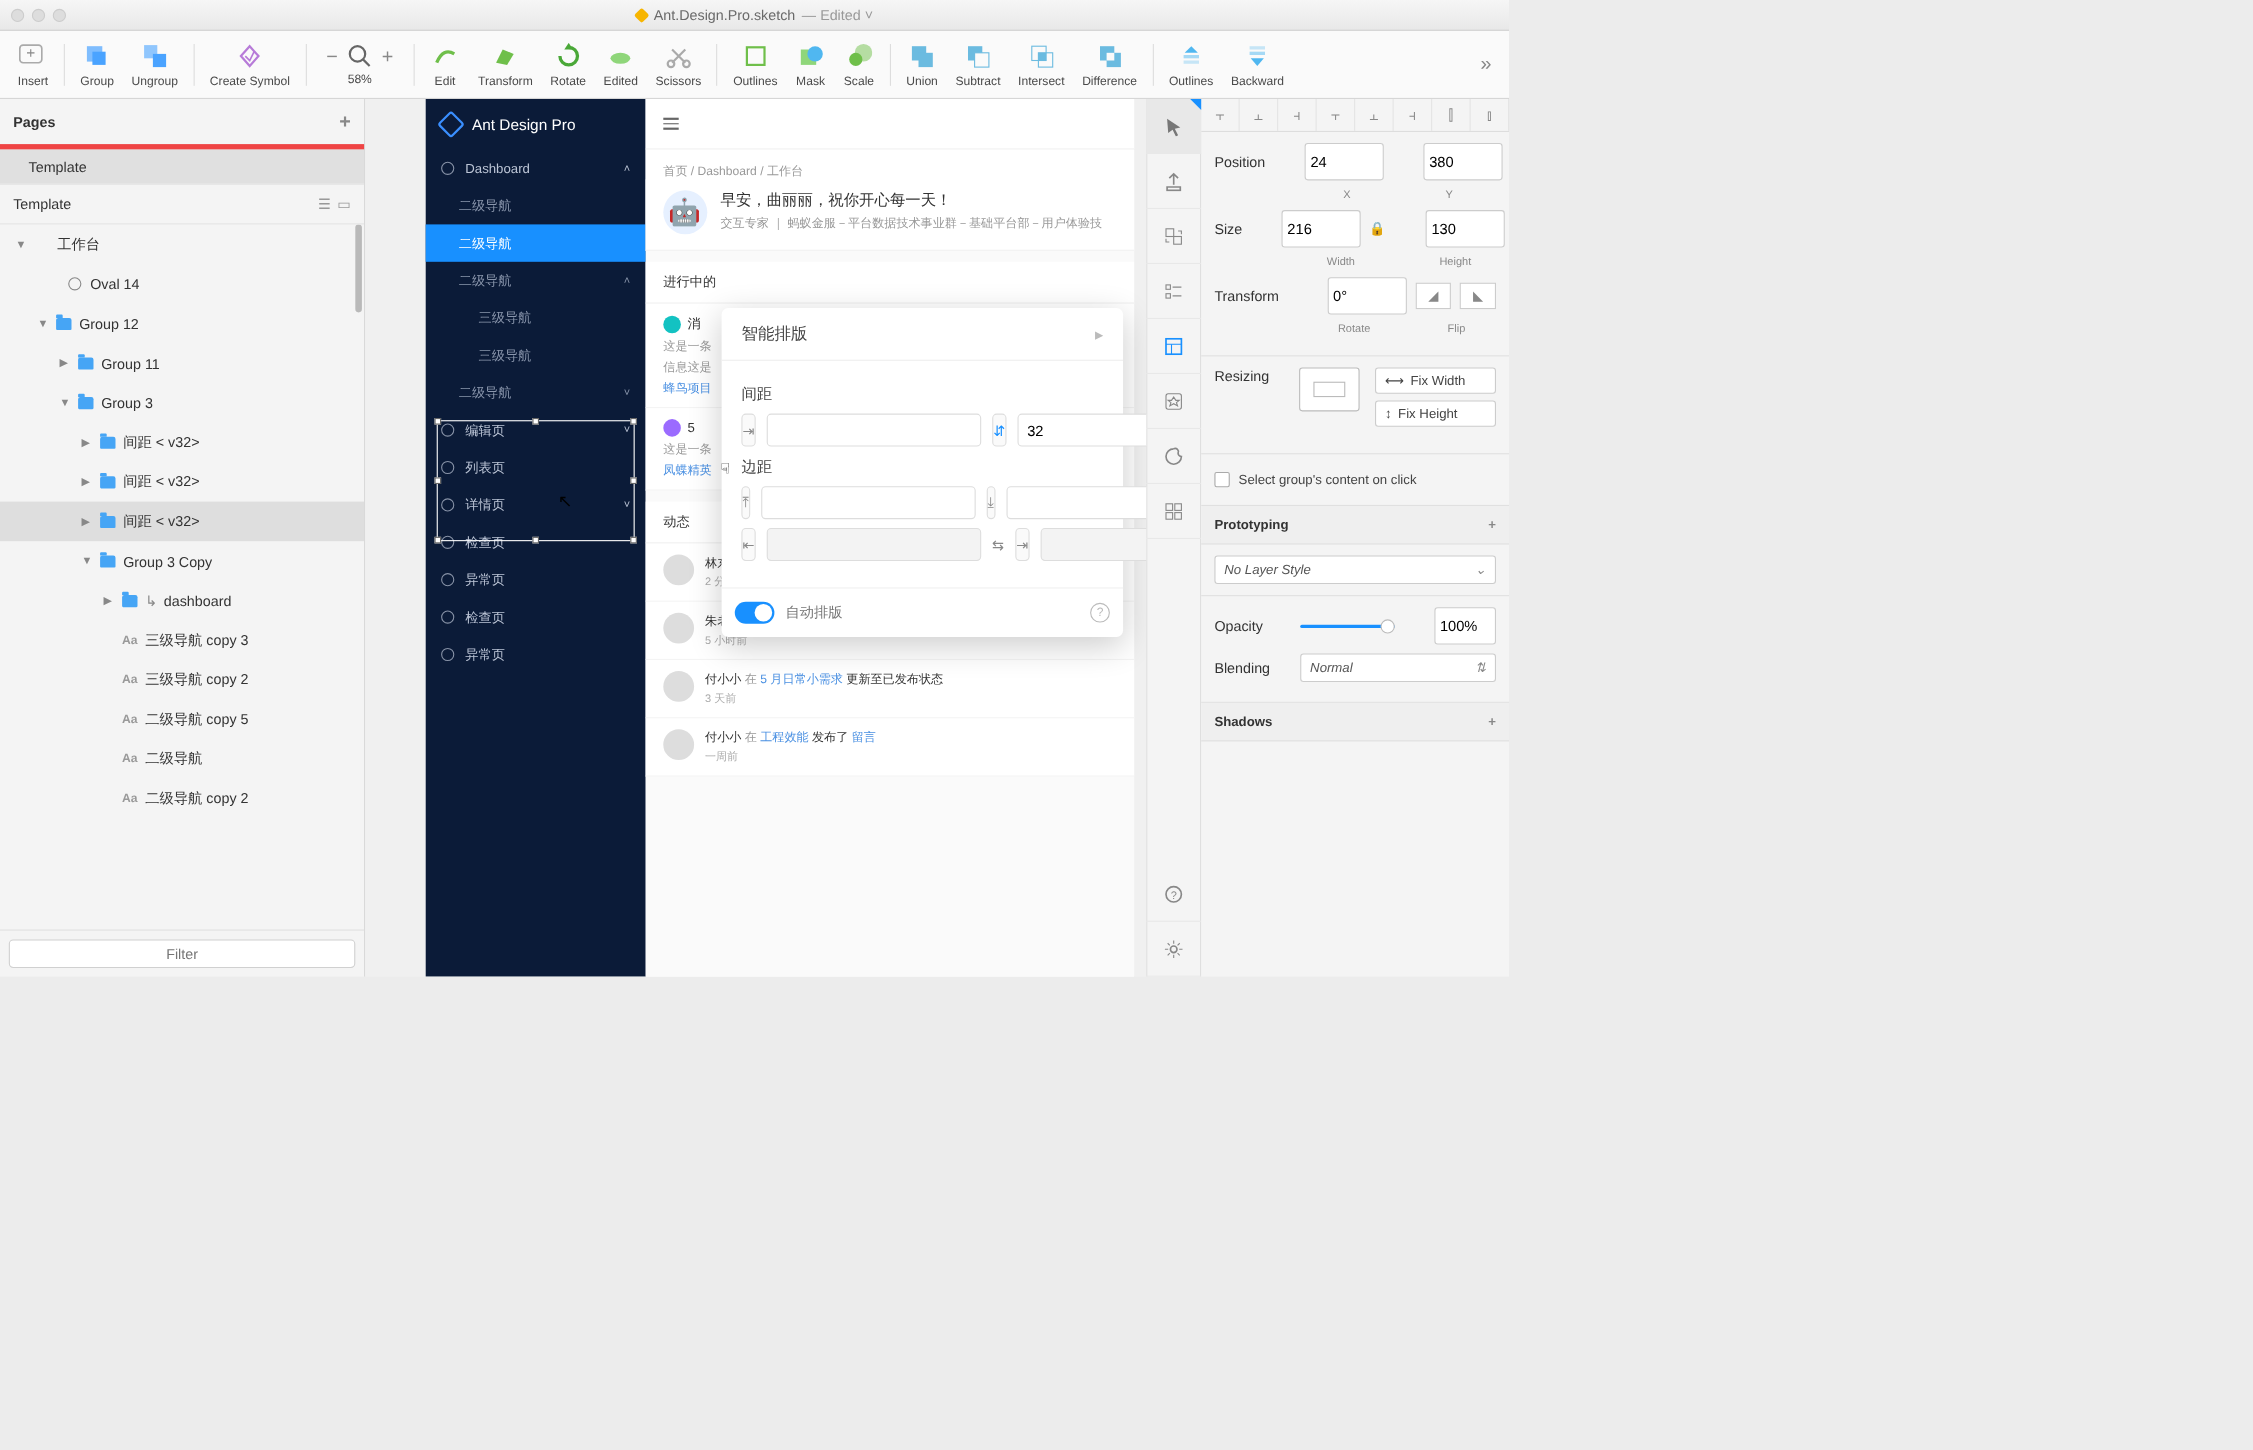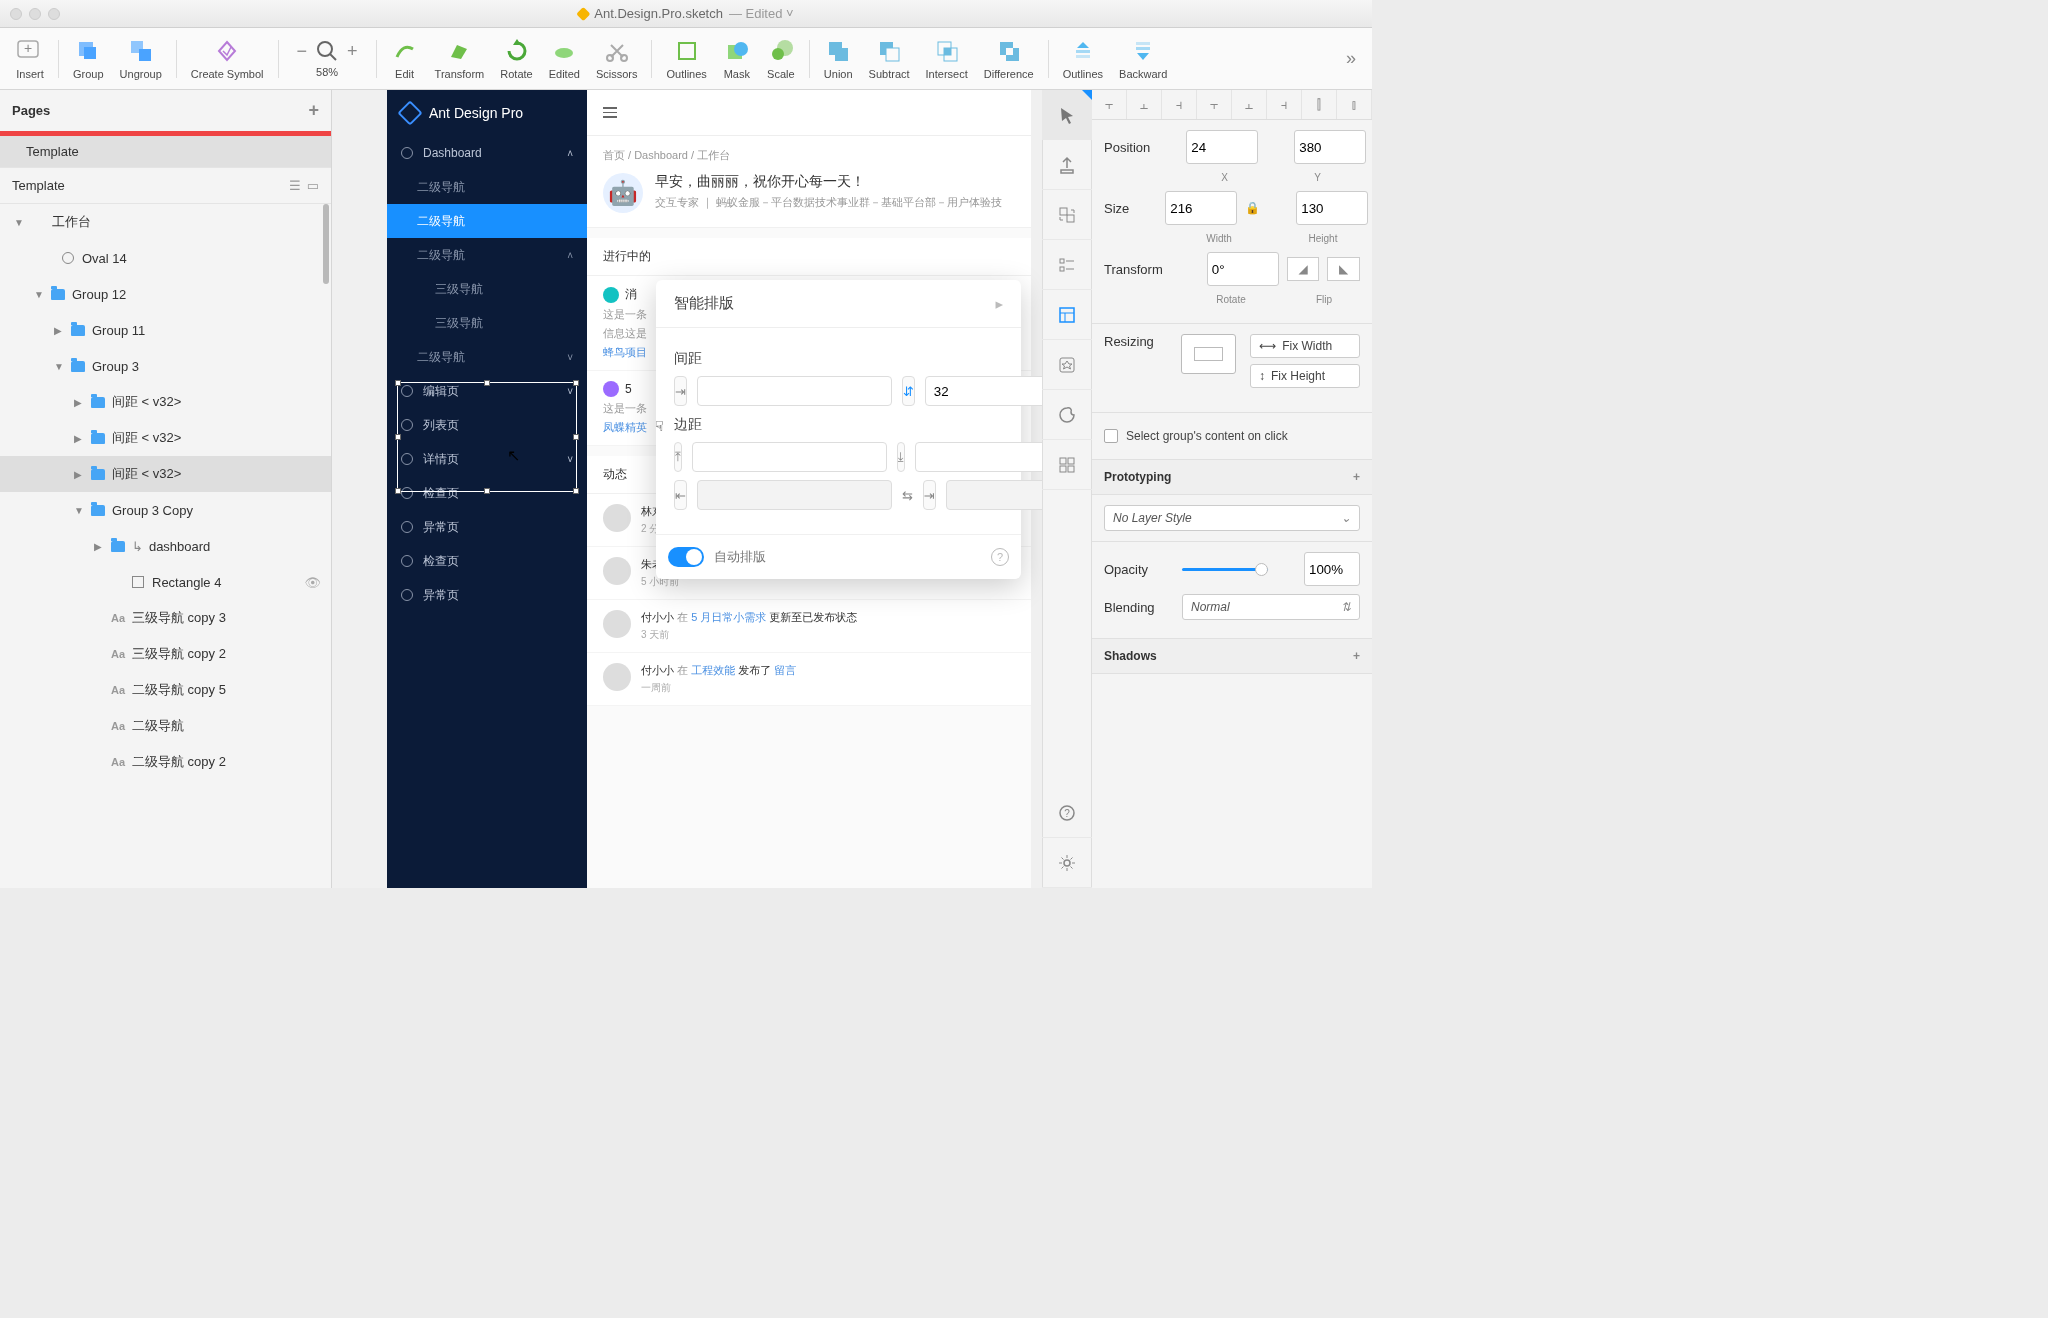--- a/index.html
+++ b/index.html
@@ -414,28 +414,20 @@
           <span>Group 3 Copy</span>
         </div>
         <div class="layer-row" style="padding-left: 94px;">
           <span class="arrow">▶</span>
           <span class="ficon">
             <div class="folder"></div>
           </span>
           <span style="color: rgb(136, 136, 136);">↳</span>
           <span>dashboard</span>
         </div>
-        <div class="layer-row" style="padding-left: 114px;">
-          <span class="arrow"></span>
-          <span class="ficon">
-            <div class="rect-empty"></div>
-          </span>
-          <span>Rectangle 4</span>
-          <span class="eye">👁</span>
-        </div>
         <div class="layer-row" style="padding-left: 94px;">
           <span class="arrow"></span>
           <span class="ficon aa">Aa</span>
           <span>三级导航 copy 3</span>
         </div>
         <div class="layer-row" style="padding-left: 94px;">
           <span class="arrow"></span>
           <span class="ficon aa">Aa</span>
           <span>三级导航 copy 2</span>
         </div>
@@ -448,20 +440,23 @@
           <span class="arrow"></span>
           <span class="ficon aa">Aa</span>
           <span>二级导航</span>
         </div>
         <div class="layer-row" style="padding-left: 94px;">
           <span class="arrow"></span>
           <span class="ficon aa">Aa</span>
           <span>二级导航 copy 2</span>
         </div>
       </div>
+    <div class="filter-bar">
+      <input class="filter-input" placeholder="Filter" style="">
+    </div>
   </div>
 
   <div class="canvas">
     <div class="design-preview">
       <div class="dp-sidebar">
         <div class="dp-logo">
           <span class="dp-logo-icon"></span>
           <span>Ant Design Pro</span>
         </div>
         <div id="dp-nav">

